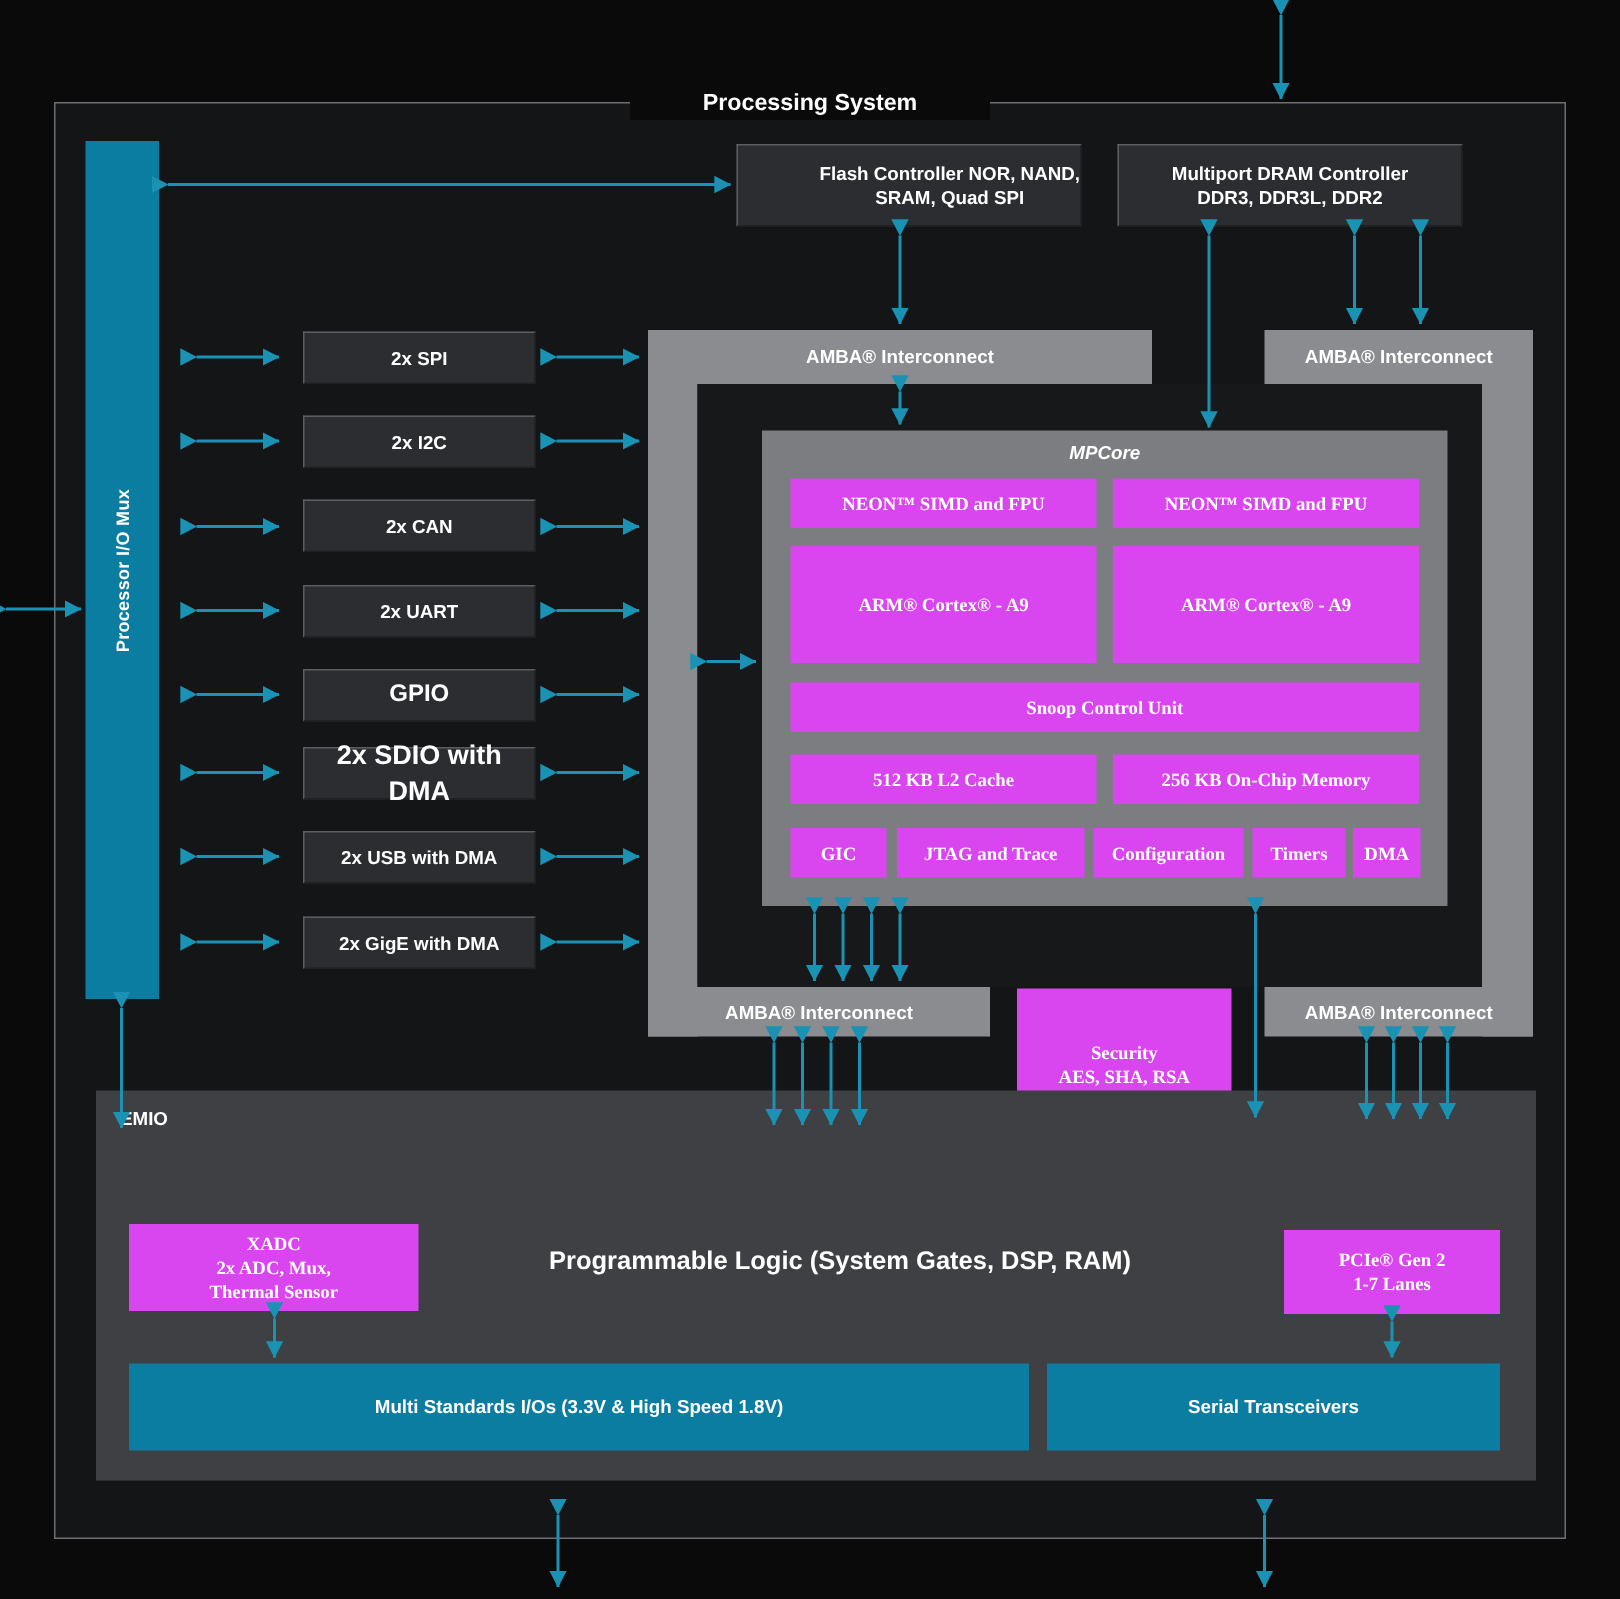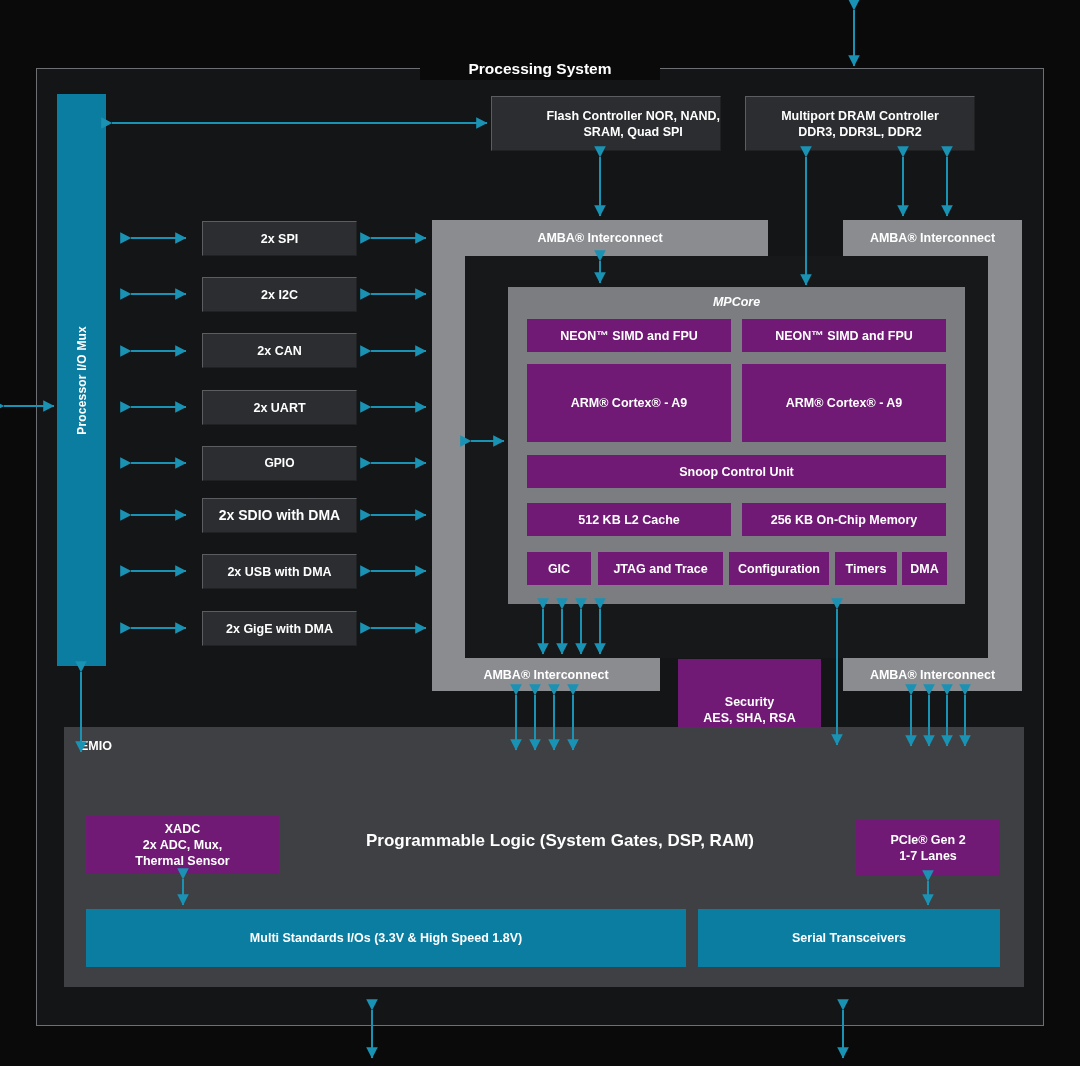--- a/index.html
+++ b/index.html
@@ -11,21 +11,21 @@
   
   .ps-frame{border:1px solid #6d6f72;background:#141516;}
   .ps-title{color:#ffffff;font-weight:bold;font-size:15.5px;text-align:center;
             background:#0a0a0b;padding:0 12px;white-space:nowrap;}
 
   
   .blk{background:#2b2d30;border-top:1.5px solid #5b5d60;border-left:1.5px solid #5b5d60;
        border-right:1px solid #202123;border-bottom:1px solid #202123;
        color:#ffffff;font-weight:bold;display:flex;align-items:center;justify-content:center;
        text-align:center;line-height:1.28;}
-  .blk.plain{border:none;background:#701a75;}
+  .blk.plain{border:none;background:#d946ef;font-family:Liberation Serif, serif;}
 
   
   .amba{background:#8a8c8f;}
   .amba-label{color:#ffffff;font-weight:bold;font-size:12.5px;display:flex;
               align-items:center;justify-content:center;text-align:center;white-space:nowrap;}
 
   .mpcore{background:#7b7d80;}
   .mpcore-title{color:#ffffff;font-weight:bold;font-size:12.5px;text-align:center;}
 
   
@@ -61,24 +61,24 @@
   </div>
   <div class="abs blk" style="left:202px;top:277px;width:155px;height:35px;font-size:12.5px;">
     <span>2x I2C</span>
   </div>
   <div class="abs blk" style="left:202px;top:333px;width:155px;height:35px;font-size:12.5px;">
     <span>2x CAN</span>
   </div>
   <div class="abs blk" style="left:202px;top:390px;width:155px;height:35px;font-size:12.5px;">
     <span>2x UART</span>
   </div>
-  <div class="abs blk" style="left:202px;top:446px;width:155px;height:35px;font-size:12px;">
+  <div class="abs blk" style="left:202px;top:446px;width:155px;height:35px;font-size:16px;">
     <span>GPIO</span>
   </div>
-  <div class="abs blk" style="left:202px;top:498px;width:155px;height:35px;font-size:14px;">
+  <div class="abs blk" style="left:202px;top:498px;width:155px;height:35px;font-size:18px;">
     <span>2x SDIO with DMA</span>
   </div>
   <div class="abs blk" style="left:202px;top:554px;width:155px;height:35px;font-size:12.5px;">
     <span>2x USB with DMA</span>
   </div>
   <div class="abs blk" style="left:202px;top:611px;width:155px;height:35px;font-size:12.5px;">
     <span>2x GigE with DMA</span>
   </div>
 
   <div class="abs blk" style="left:491px;top:96px;width:230px;height:55px;font-size:12.5px;white-space:pre-line;justify-content:flex-end;">

